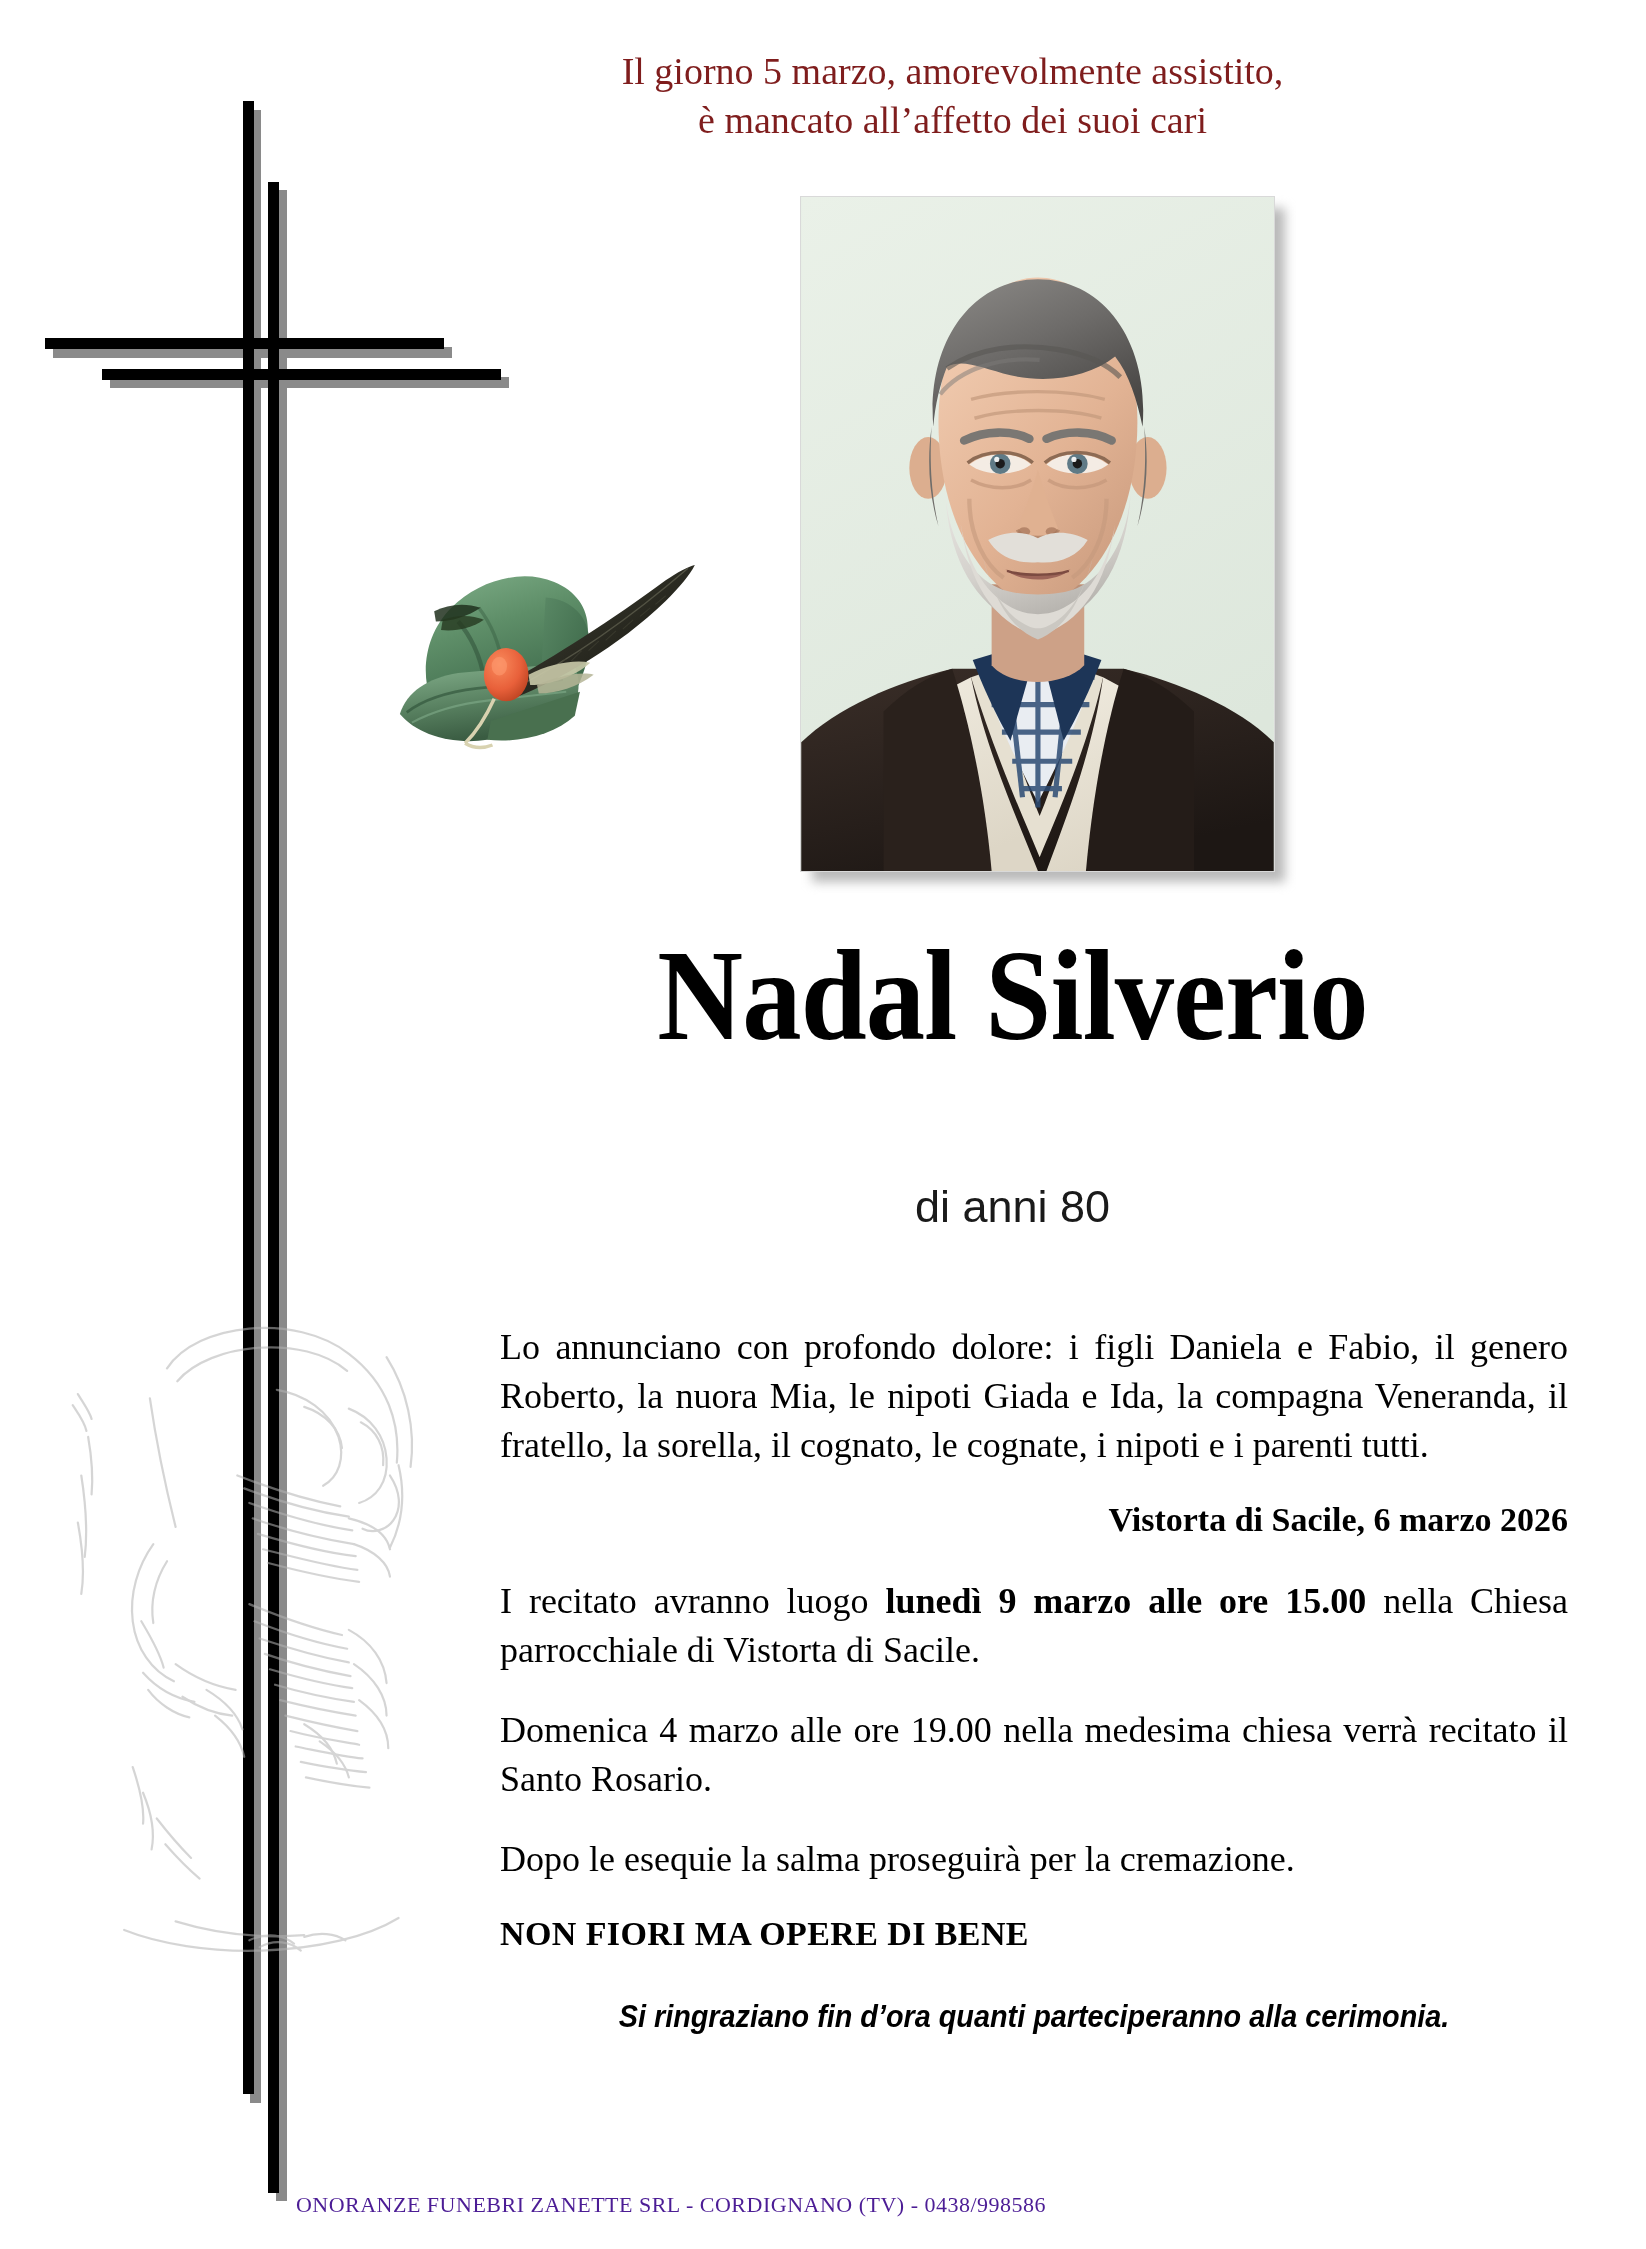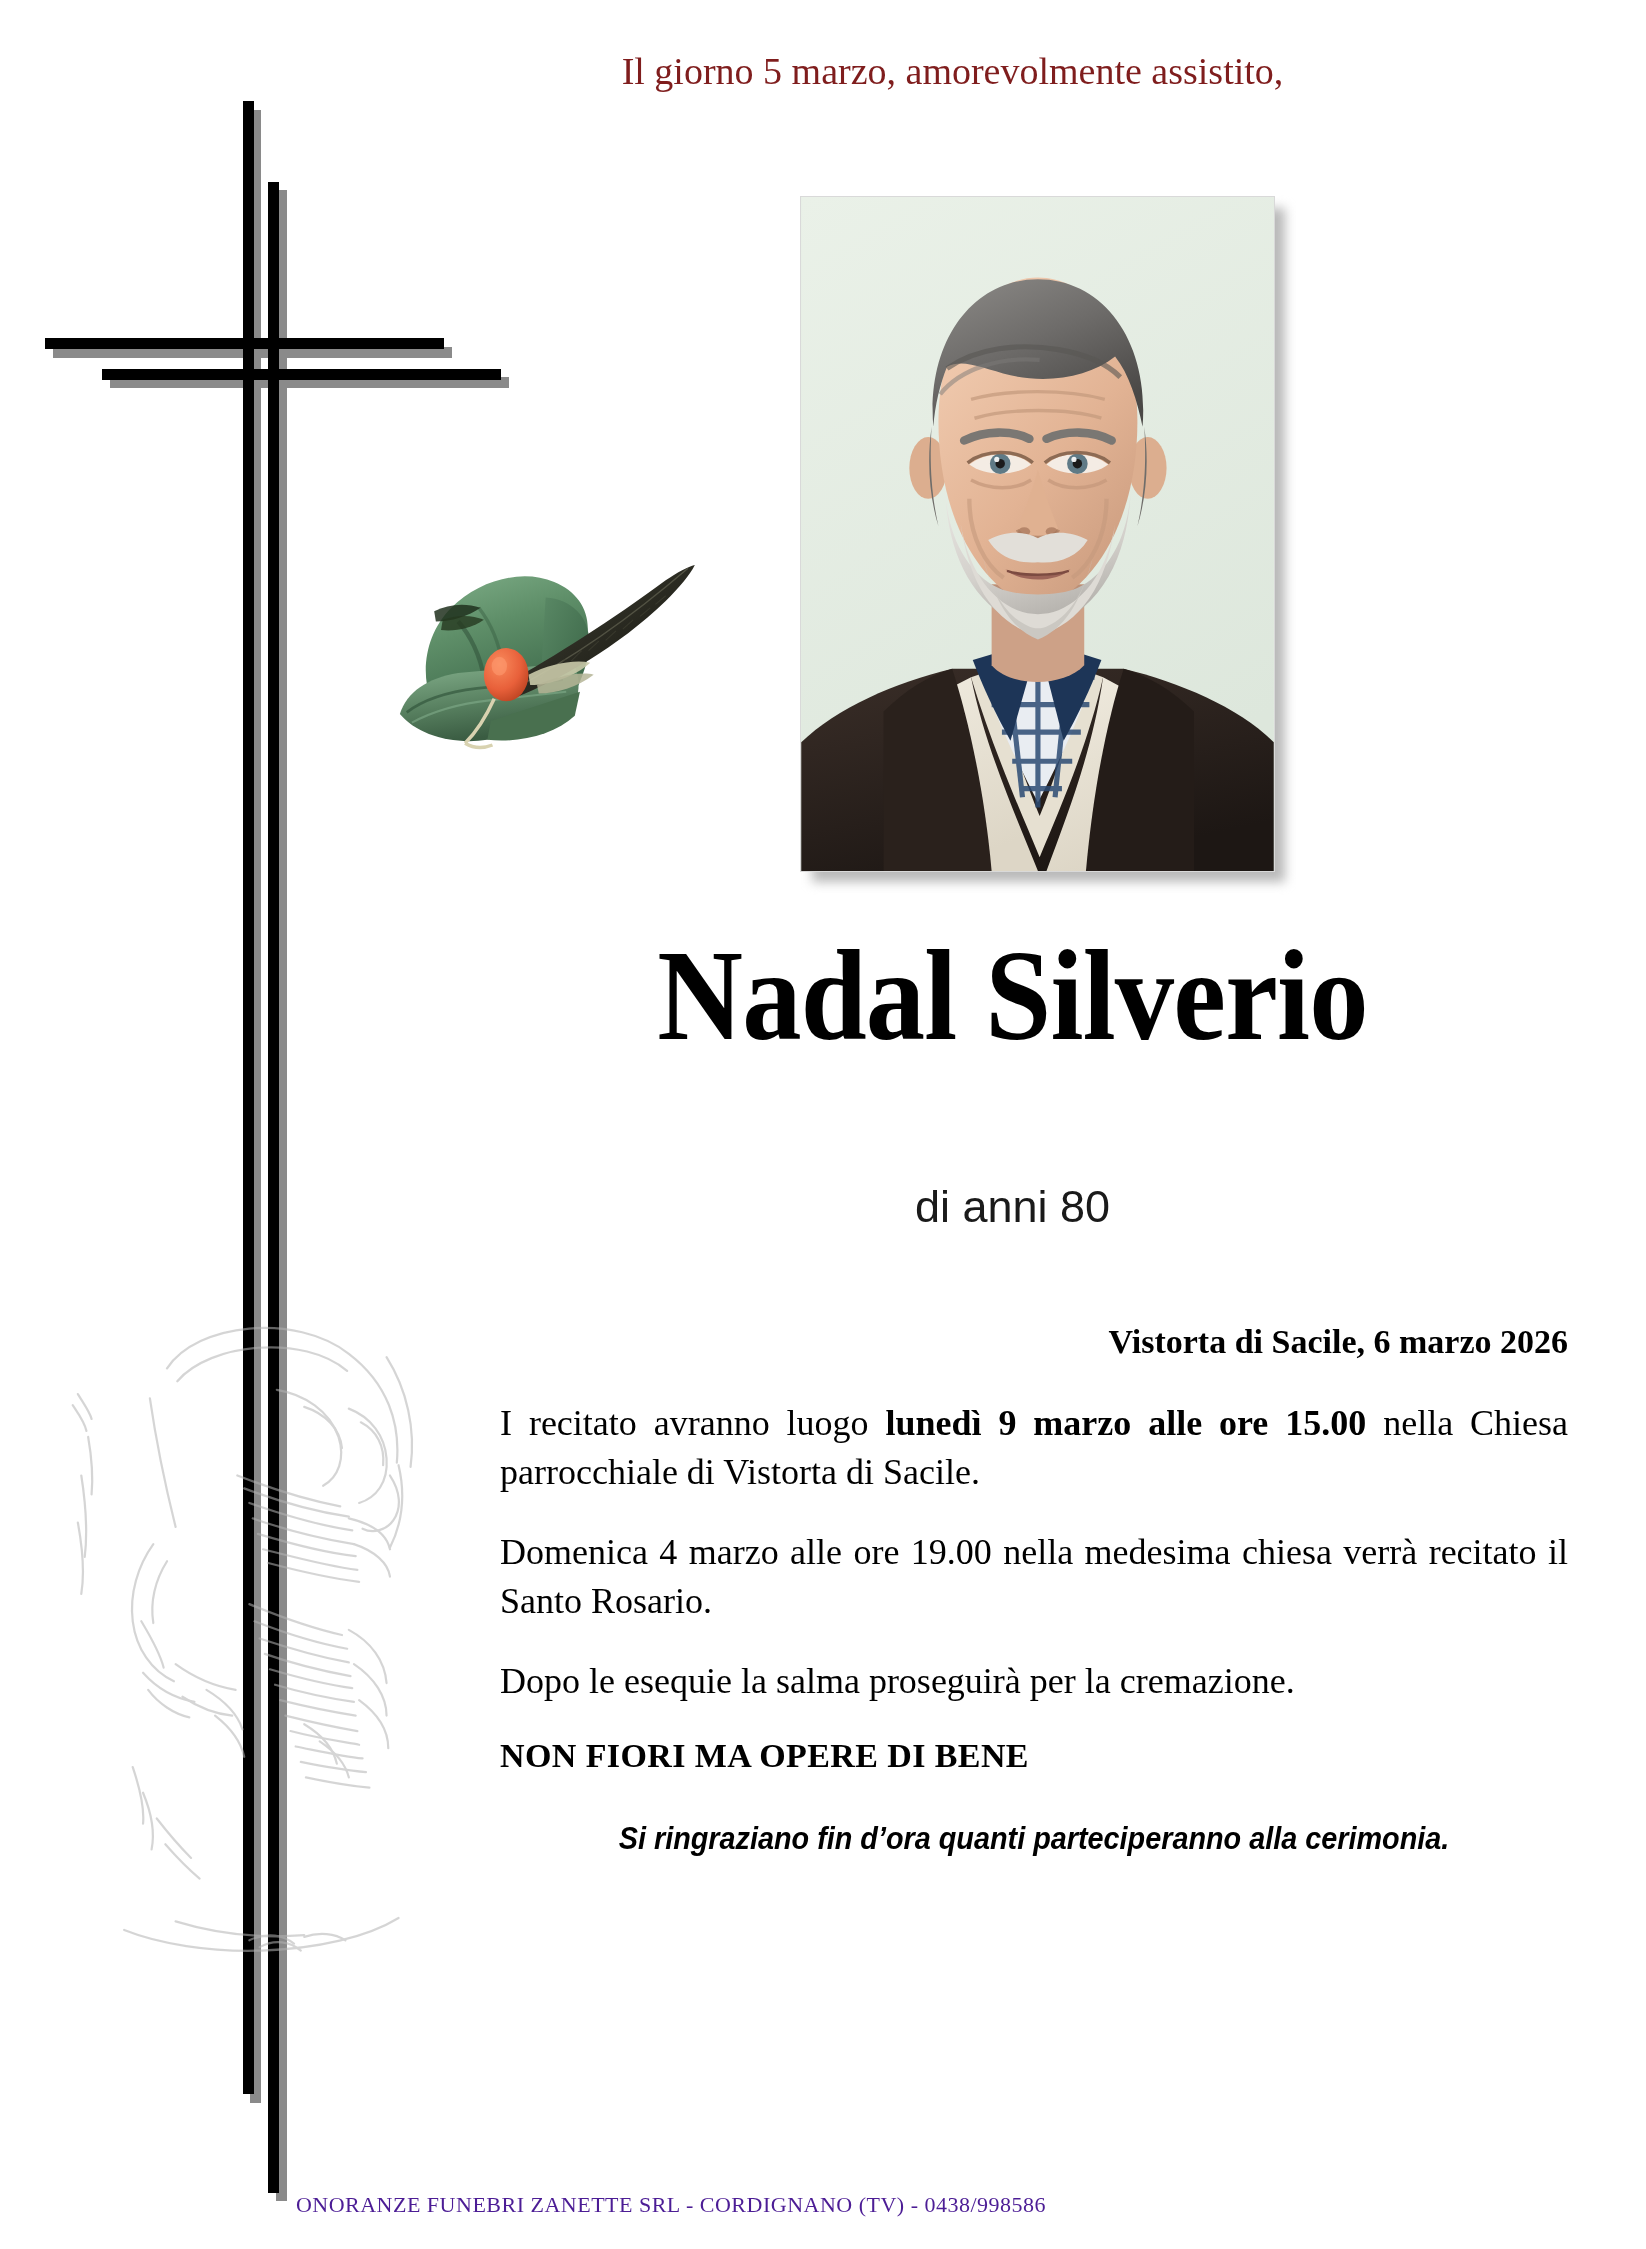--- a/index.html
+++ b/index.html
@@ -429,27 +429,29 @@
         <path d="M240 436 C 258 442, 294 442, 312 436" stroke="#7c4b41" stroke-width="3" fill="none"></path>
 
         <path d="M196 352 C 196 398, 216 430, 236 444" stroke="#c49a7d" stroke-width="5" fill="none" opacity="0.6"></path>
         <path d="M356 352 C 356 398, 336 430, 316 444" stroke="#c49a7d" stroke-width="5" fill="none" opacity="0.6"></path>
       </svg>
     </div>
   </div>
 
   <div class="header-text">
     <div>Il giorno 5 marzo, amorevolmente assistito,</div>
+    <div>è mancato all’affetto dei suoi cari</div>
   </div>
 
   <div class="name">Nadal Silverio</div>
 
   <div class="age">di anni 80</div>
 
   <div class="body-block">
+    <p class="para last-line-left">Lo annunciano con profondo dolore: i figli Daniela e Fabio, il genero Roberto, la nuora Mia, le nipoti Giada e Ida, la compagna Veneranda, il fratello, la sorella, il cognato, le cognate, i nipoti e i parenti tutti.</p>
     <p class="place-date">Vistorta di Sacile, 6 marzo 2026</p>
     <p class="para last-line-left"><span>I recitato avranno luogo </span><b>lunedì 9 marzo alle ore 15.00</b><span> nella Chiesa parrocchiale di Vistorta di Sacile.</span></p>
     <p class="para last-line-left">Domenica 4 marzo alle ore 19.00 nella medesima chiesa verrà recitato il Santo Rosario.</p>
     <p class="para last-line-left">Dopo le esequie la salma proseguirà per la cremazione.</p>
     <p class="notice">NON FIORI MA OPERE DI BENE</p>
     <p class="thanks">Si ringraziano fin d’ora quanti parteciperanno alla cerimonia.</p>
   </div>
 
   <div class="footer">ONORANZE FUNEBRI  ZANETTE SRL  - CORDIGNANO (TV) - 0438/998586</div>
 

